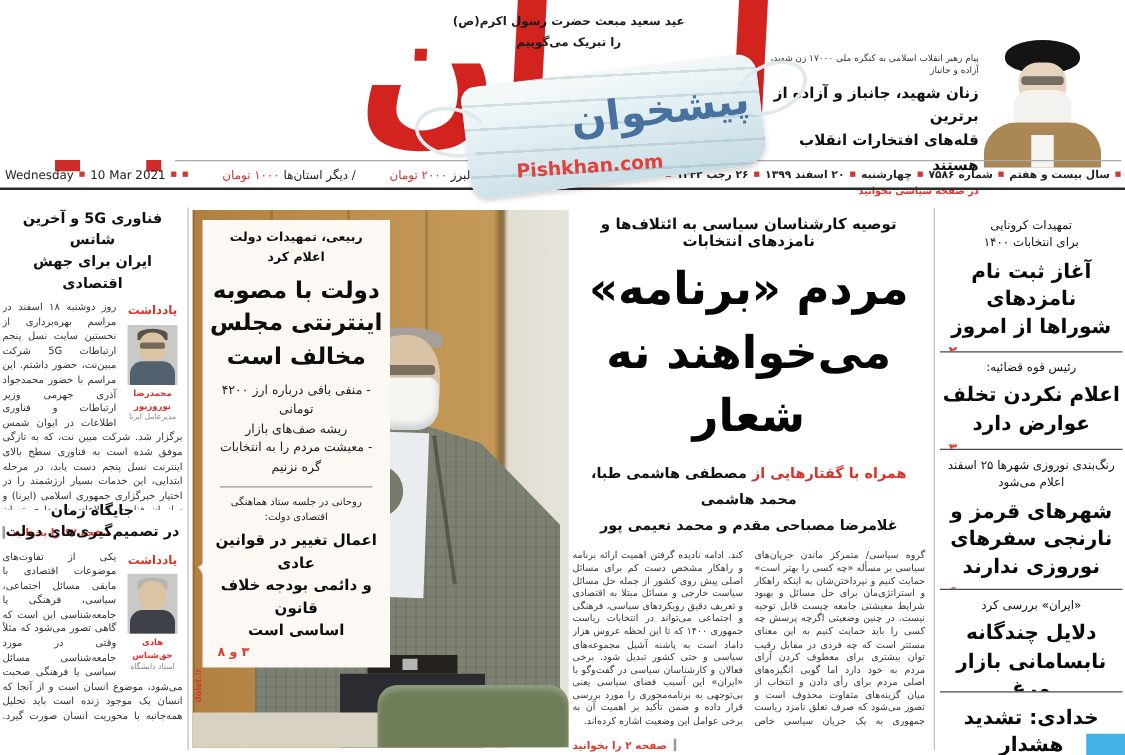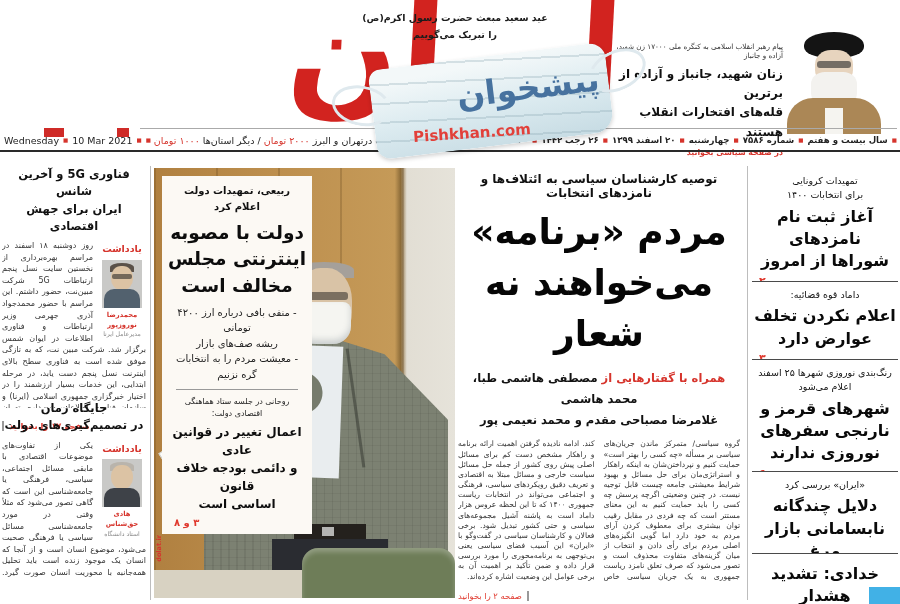--- a/index.html
+++ b/index.html
@@ -60,21 +60,21 @@
   
   .dl-topline{top:128px;height:1px;background:#aaa;}
   #dl-top-l{left:140px;width:298px;}
   #dl-top-r{left:545px;width:352px;}
   #dl-bot{left:0;top:150px;width:900px;height:2px;background:#2a2a2a;}
   #dl-left{left:4px;top:132px;width:436px;height:16px;direction:ltr;display:flex;align-items:center;gap:4px;
            font-size:9.5px;color:#222;white-space:nowrap;}
   #dl-right{left:547px;top:132px;width:350px;height:16px;direction:rtl;display:flex;align-items:center;gap:4px;
             font-size:8.6px;font-weight:bold;color:#222;white-space:nowrap;}
   .sq{color:#d6342c;font-size:5.5px;}
-  .pr-red{color:#d6342c;}
+  .pr-red{color:#d6342c;margin-left:24px;}
   .fa-inline{direction:rtl;display:inline-flex;gap:3px;align-items:center;}
 
   
   .vdiv{top:166px;width:1px;height:434px;background:#bdbdbd;}
   #vd1{left:150px;} #vd2{left:747px;}
 
   
   #col-left{left:2px;top:166px;width:144px;height:438px;}
   .note{position:absolute;left:0;width:144px;}
   #note1{top:0;} #note2{top:234px;}
@@ -88,21 +88,21 @@
   .np-head{position:absolute;left:9px;top:6px;width:22px;height:24px;background:#dcc3a4;border-radius:46%;}
   .np-hair{position:absolute;left:8px;top:3px;width:24px;height:9px;border-radius:50% 50% 0 0;}
   .np-body{position:absolute;left:2px;top:29px;width:36px;height:19px;border-radius:10px 10px 0 0;}
   .np1 .np-hair{background:#5a5149;} .np1 .np-body{background:#52616e;}
   .np1 .np-glasses{position:absolute;left:10px;top:14px;width:20px;height:5px;background:rgba(30,30,30,.55);border-radius:2px;}
   .np2 .np-hair{background:#b9b4ac;} .np2 .np-body{background:#3e4248;}
   .note-author{color:#d6342c;font-size:6.8px;font-weight:bold;margin-top:3px;}
   .note-role{color:#8a8a8a;font-size:6.2px;}
   .note-link{margin-top:6px;text-align:left;}
   .plink{display:inline-block;color:#e0392e;font-size:8.4px;font-weight:bold;border-left:2px solid #999;padding-left:5px;}
-  .plink-r{display:inline-block;color:#e0392e;font-size:8.4px;font-weight:normal;border-right:2px solid #999;padding-right:5px;}
+  .plink-r{display:inline-block;color:#e0392e;font-size:8.4px;font-weight:bold;border-right:2px solid #999;padding-right:5px;}
 
   
   #photo{left:154px;top:168px;width:301px;height:430px;overflow:hidden;
          background:linear-gradient(90deg,#b08040 0%,#bd8f4e 40%,#c59a58 80%,#8a6a38 82%,#e2ded4 84%,#e6e3da 100%);}
   #wood-grain{left:0;top:0;width:84%;height:100%;
          background:repeating-linear-gradient(90deg, rgba(80,52,16,.22) 0 2px, rgba(255,255,255,0) 2px 62px);}
   .rb-head{left:142px;top:100px;width:56px;height:74px;background:#d9c3a6;border-radius:44% 44% 40% 40%;}
   .rb-hair{left:140px;top:94px;width:60px;height:16px;background:#a5a09a;border-radius:50% 50% 0 0;}
   .rb-glasses{left:147px;top:124px;width:47px;height:8px;background:rgba(45,42,38,.55);border-radius:3px;}
   .rb-mask{left:144px;top:134px;width:53px;height:42px;background:#f5f5f1;border-radius:8px 8px 18px 18px;
@@ -334,21 +334,21 @@
   <div class="abs" id="col-right">
     <div class="teaser" id="t1">
       <div class="t-kicker pre">تمهیدات کرونایی
 برای انتخابات ۱۴۰۰</div>
       <div class="t-head pre">آغاز ثبت نام
 نامزدهای
 شوراها از امروز</div>
       <div class="t-page">۲</div>
     </div>
     <div class="teaser" id="t2">
-      <div class="t-kicker pre">داماد قوه قضائیه:</div>
+      <div class="t-kicker pre">رئیس قوه قضائیه:</div>
       <div class="t-head pre">اعلام نکردن تخلف
 عوارض دارد</div>
       <div class="t-page">۳</div>
     </div>
     <div class="teaser" id="t3">
       <div class="t-kicker pre">رنگ‌بندی نوروزی شهرها ۲۵ اسفند
 اعلام می‌شود</div>
       <div class="t-head pre">شهرهای قرمز و
 نارنجی سفرهای
 نوروزی ندارند</div>

